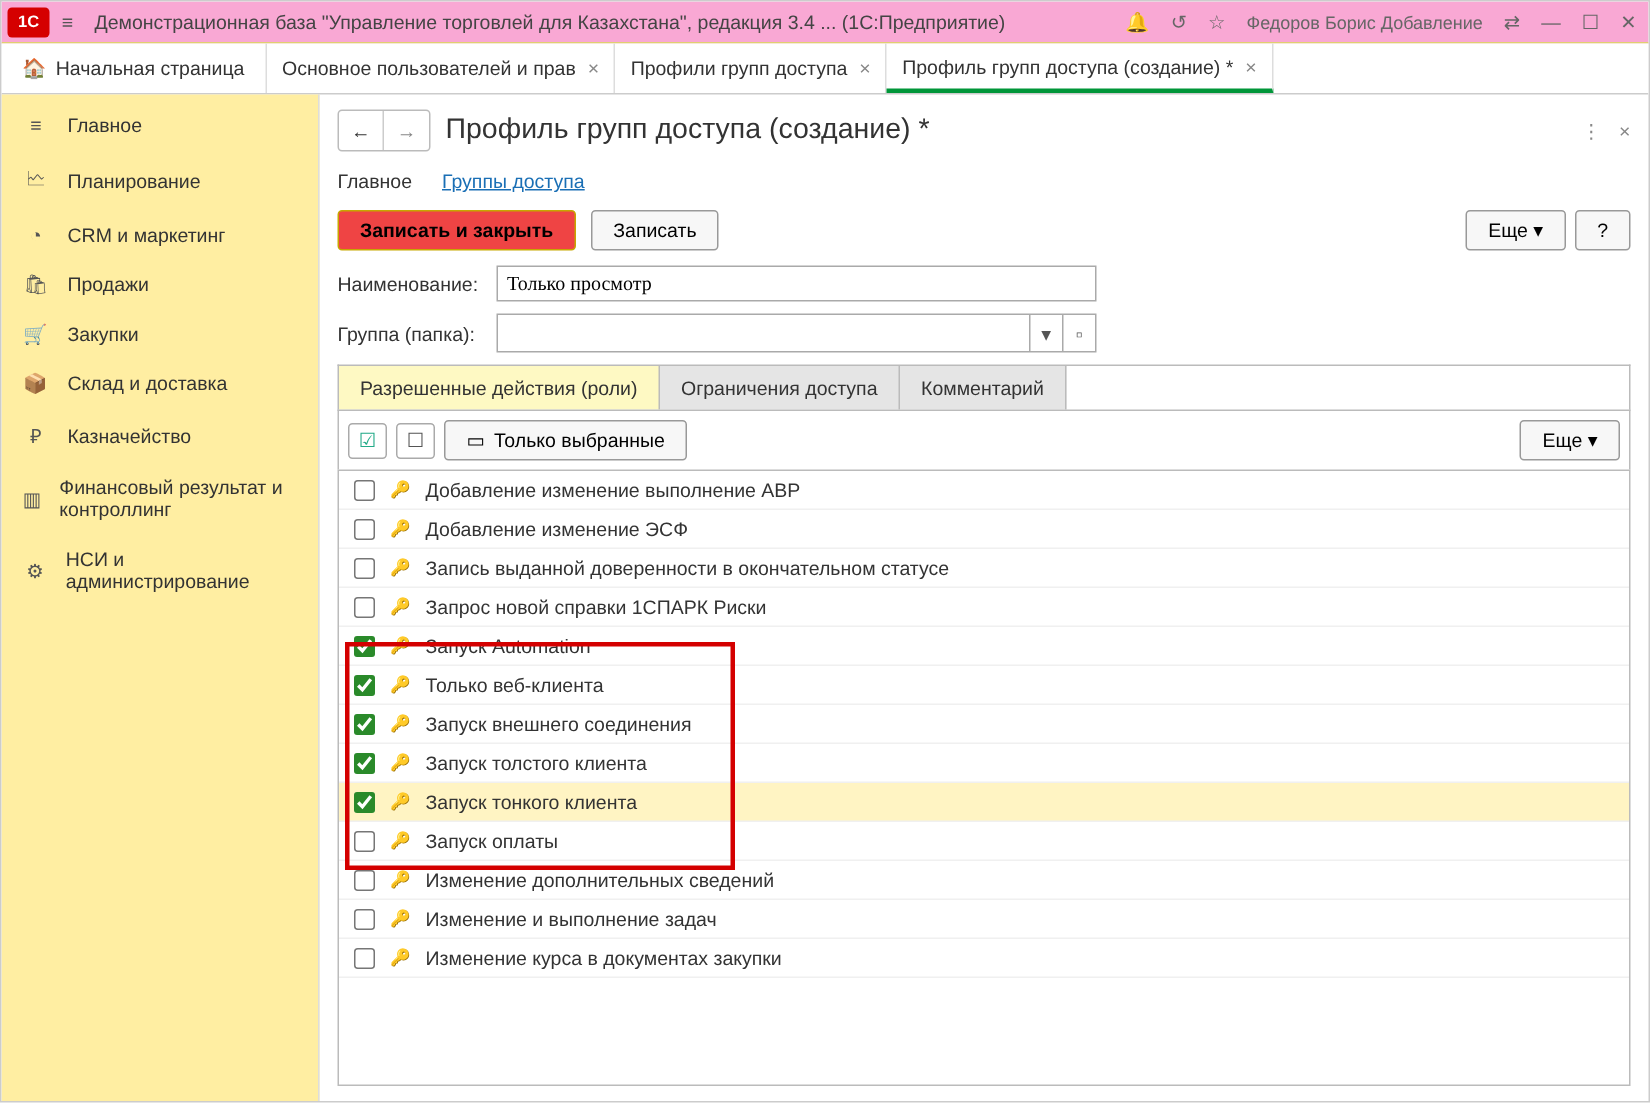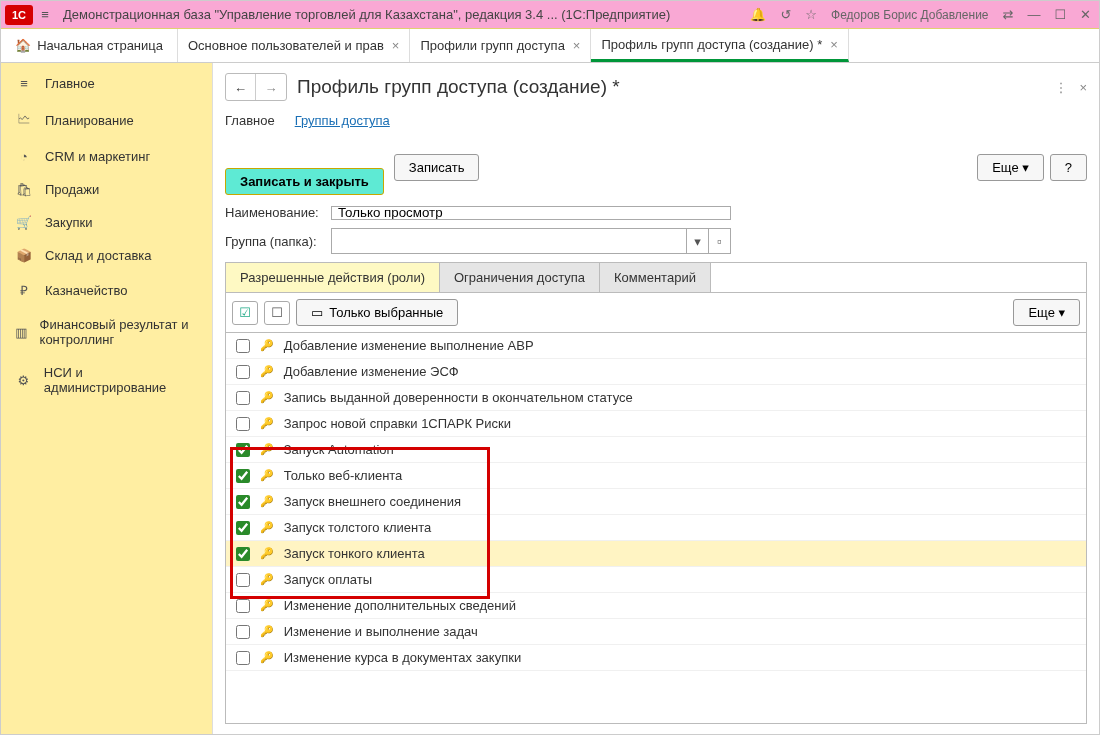--- a/index.html
+++ b/index.html
@@ -35,26 +35,26 @@
 .nav-btns div:first-child { border-right: 1px solid #ccc; color: #333; }
 .page-title { font-size: 19px; color: #333; }
 .head-right { margin-left: auto; display: flex; gap: 12px; color: #888; }
 
 .link-row { padding: 6px 0 12px 0; display: flex; gap: 20px; }
 .link-active { color: #333; }
 .link { color: #1a6fb5; cursor: pointer; text-decoration: underline; text-align: right; }
 
 .btn-row { display: flex; align-items: center; gap: 10px; margin-bottom: 10px; }
 .btn { border: 1px solid #999; border-radius: 3px; padding: 5px 14px; background: #f7f7f7; cursor: pointer; font-size: 13px; }
-.btn-primary { background: #5eead4; border-color: #c7a700; font-weight: bold; margin-top: 28px; }
+.btn-primary { background: #ef4444; border-color: #c7a700; font-weight: bold; }
 .btn-more { margin-left: auto; display: flex; gap: 6px; }
 
 .form-row { display: flex; align-items: center; gap: 8px; margin-bottom: 8px; }
 .form-row label { width: 98px; color: #333; }
-.input { border: 1px solid #aaa; height: 14px; padding: 0 6px; flex: 0 0 400px; }
+.input { border: 1px solid #aaa; height: 24px; padding: 0 6px; flex: 0 0 400px; font-family: Liberation Serif, serif; }
 .combo { border: 1px solid #aaa; height: 26px; display: flex; width: 400px; }
 .combo input { border: none; flex: 1; padding: 0 6px; }
 .combo .cb-btn { border-left: 1px solid #aaa; width: 22px; display: flex; align-items: center; justify-content: center; color: #555; cursor: pointer; }
 
 .inner-tabs { display: flex; border: 1px solid #bbb; border-bottom: none; }
 .inner-tab { padding: 7px 14px; border-right: 1px solid #bbb; background: #e5e5e5; cursor: pointer; }
 .inner-tab.active { background: #fef9c3; }
 
 .tool-row { display: flex; align-items: center; gap: 6px; padding: 6px; border: 1px solid #bbb; border-bottom: none; }
 .sq-btn { border: 1px solid #aaa; width: 26px; height: 24px; display: flex; align-items: center; justify-content: center; border-radius: 3px; cursor: pointer; color: #555; }

